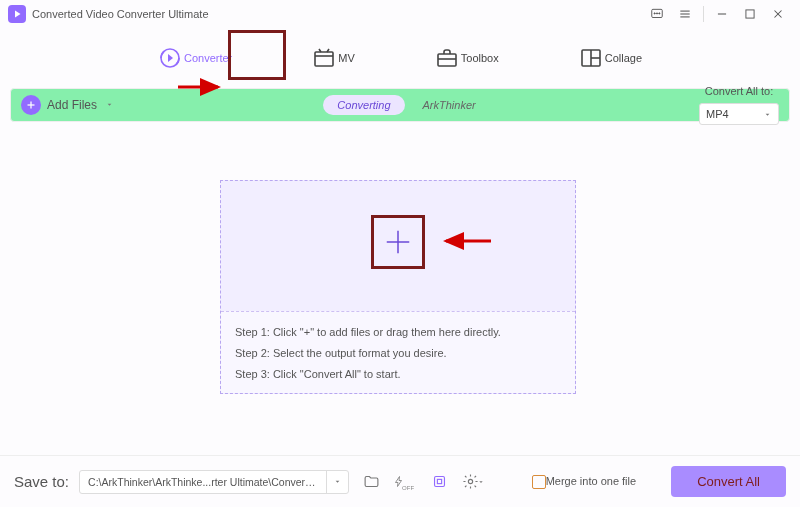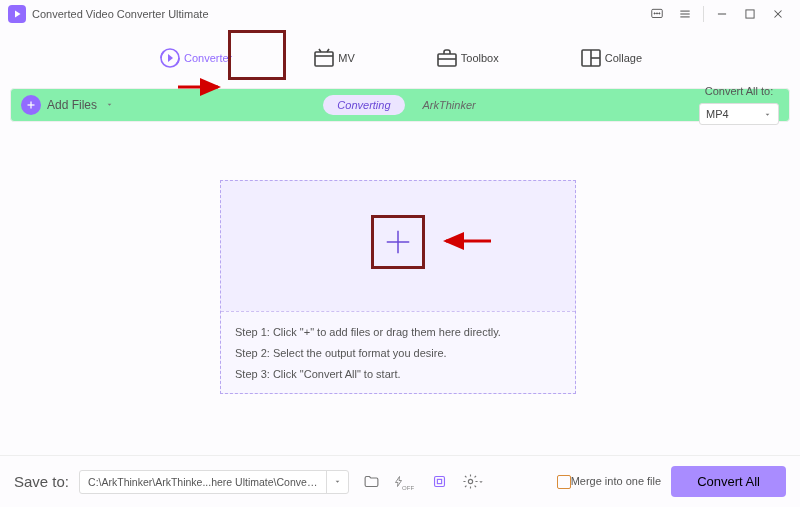--- a/index.html
+++ b/index.html
@@ -51,21 +51,21 @@
   .bottombar { height: 52px; display: flex; align-items: center; padding: 0 14px; gap: 10px; border-top: 1px solid #eee; background:#fdfcfe; }
   .save-label { font-size: 15px; color: #555; }
   .save-path { width: 270px; height: 24px; border: 1px solid #ddd; border-radius: 3px; display: flex; align-items: center; background:#fff; }
   .save-path-text { flex: 1; font-size: 10.5px; color: #555; padding: 0 8px; overflow: hidden; white-space: nowrap; text-overflow: ellipsis; }
   .save-path-caret { width: 22px; height: 100%; border-left: 1px solid #ddd; display:flex; align-items:center; justify-content:center; cursor:pointer; color:#777; }
   .bb-icon { width: 24px; height: 24px; display:flex; align-items:center; justify-content:center; cursor:pointer; color:#777; }
   .bb-icon.purple { color:#926bff; }
   .bb-spacer { flex: 1; }
   .merge { display:flex; gap:0; font-size:11px; color:#555; cursor:pointer; }
   .merge-box { width:14px; height:14px; border:1.5px solid #d98c3a; border-radius:2px; }
-  .convert-all-btn { background: #a98cff; color:#000000; font-size:13px; padding: 8px 26px; border-radius:4px; cursor:pointer; border:none; }
+  .convert-all-btn { background: #a98cff; color:#7f1d1d; font-size:13px; padding: 8px 26px; border-radius:4px; cursor:pointer; border:none;margin-left:25px; }
 </style>
 </head>
 <body>
 
 <div class="window">
 
   <div class="titlebar">
     <div class="app-logo">
       <svg viewBox="0 0 24 24">
           <path fill="#fff" d="M8 5v14l11-7z"></path>
@@ -220,21 +220,21 @@
           </defs>
           <line x1="55" y1="9" x2="10" y2="9" stroke="#d30000" stroke-width="3" marker-end="url(#ah2)"></line>
         </svg>
     </div>
 
   </div>
 
   <div class="bottombar">
     <span class="save-label">Save to:</span>
     <div class="save-path">
-      <div class="save-path-text">C:\ArkThinker\ArkThinke...here Ultimate\Converted</div>
+      <div class="save-path-text">C:\ArkThinker\ArkThinke...rter Ultimate\Converted</div>
       <div class="save-path-caret">
         <svg width="9" height="9" viewBox="0 0 24 24" fill="currentColor">
             <path d="M7 10l5 5 5-5z"></path>
           </svg>
       </div>
     </div>
     <div class="bb-icon">
       <svg viewBox="0 0 24 24" width="17" height="17" fill="none" stroke="currentColor" stroke-width="1.6">
           <path d="M3 7a2 2 0 0 1 2-2h4l2 2h8a2 2 0 0 1 2 2v8a2 2 0 0 1-2 2H5a2 2 0 0 1-2-2z"></path>
         </svg>

